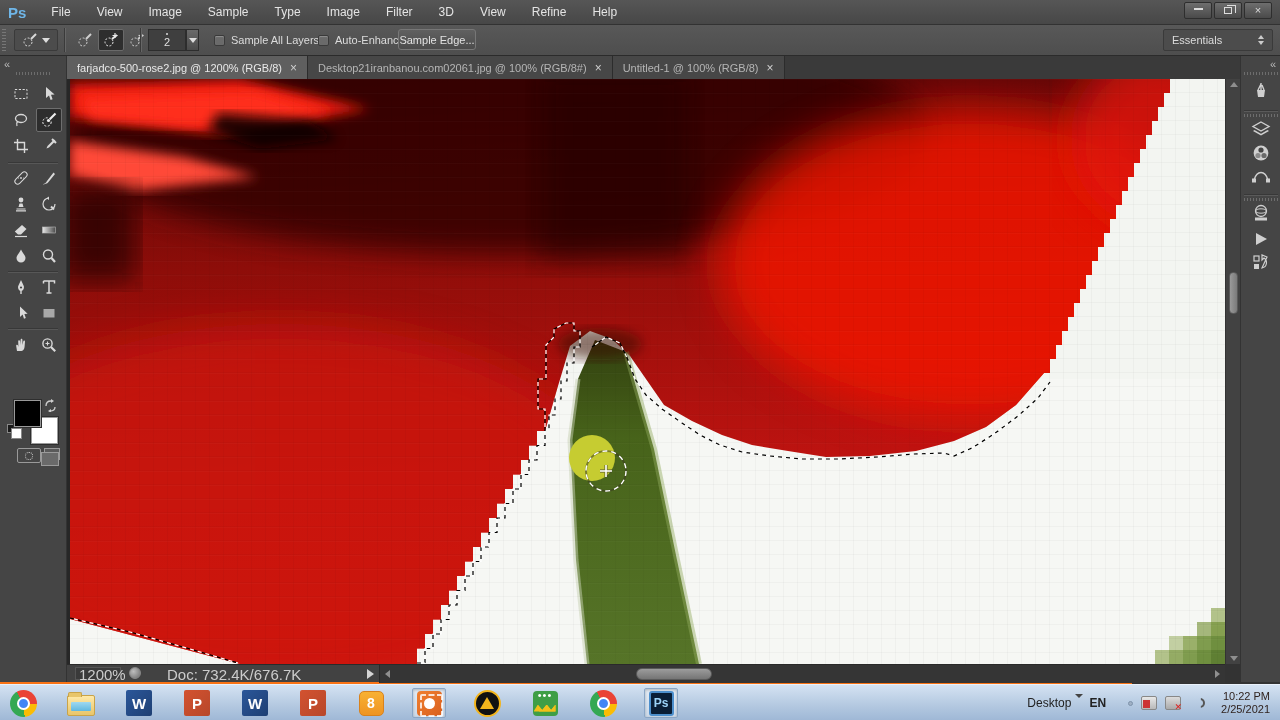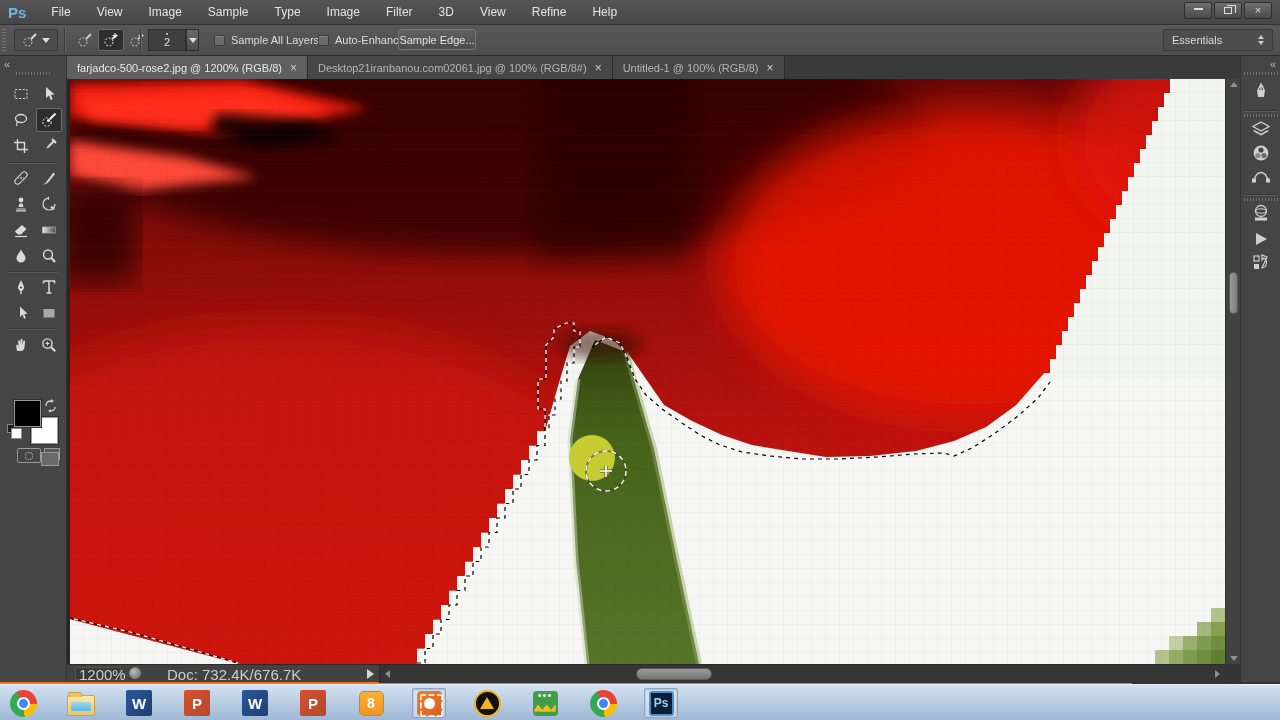--- a/index.html
+++ b/index.html
@@ -603,15 +603,29 @@
       <div class="app-slot">
           <span class="ic-green"></span>
         </div>
       <div class="app-slot">
           <span class="ic-chrome"></span>
         </div>
       <div class="app-slot pressed">
           <span class="ic-ps">Ps</span>
         </div>
     </div>
+    <div class="tb-right">
+      <span class="desktop-label"><span>Desktop</span><i></i></span>
+      <span class="lang">EN</span>
+      <div class="tray">
+        <span class="tray-dot"></span>
+        <span class="tray-ico tray-plug"></span>
+        <span class="tray-ico tray-net"></span>
+        <span class="tray-ico"><span class="spk"></span><span class="spk-waves"></span></span>
+      </div>
+      <div class="clock">
+        <div>10:22 PM</div>
+        <div>2/25/2021</div>
+      </div>
+    </div>
   </div>
 
 </div>
 
 </body></html>

